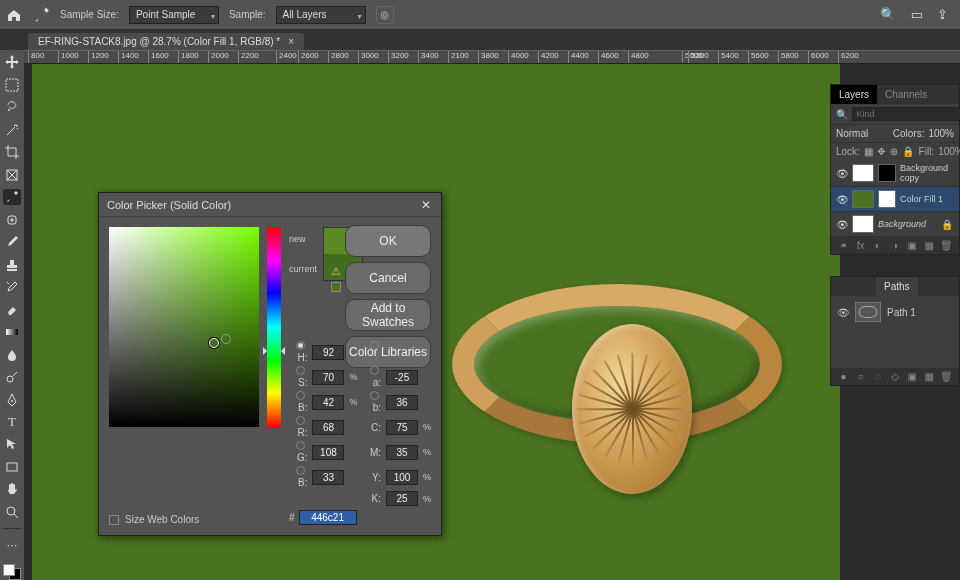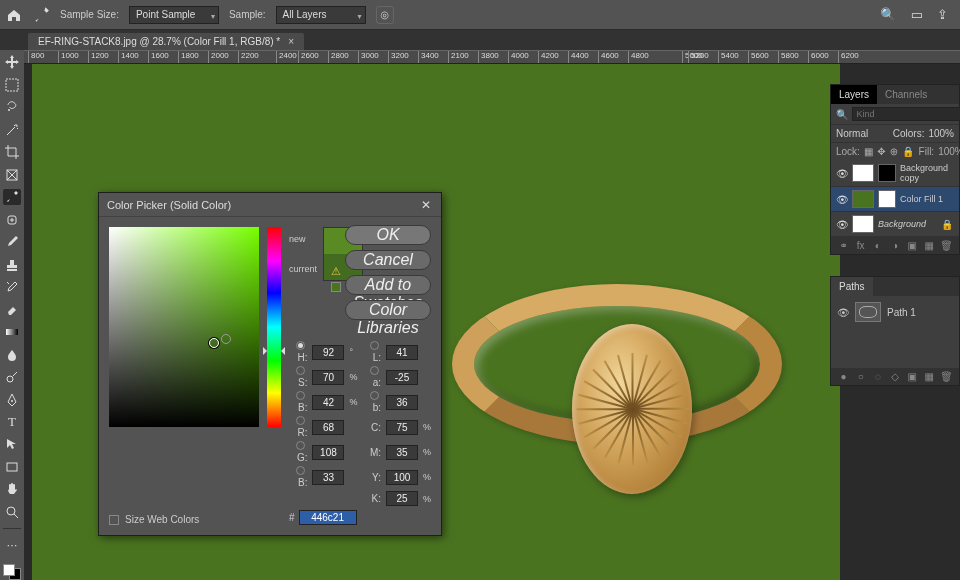--- a/index.html
+++ b/index.html
@@ -62,21 +62,21 @@
 .hue-strip{width:14px;height:200px;position:relative;cursor:pointer;
   background:linear-gradient(to bottom,#ff0000 0%,#ff00ff 17%,#0000ff 33%,#00ffff 50%,#00ff00 67%,#ffff00 83%,#ff0000 100%);}
 .hue-mark{position:absolute;left:-4px;width:22px;height:0;border-top:4px solid transparent;border-bottom:4px solid transparent;border-left:4px solid #ddd;border-right:4px solid #ddd;top:62%;transform:translateY(-50%);}
 .rcol{flex:1;display:flex;flex-direction:column;gap:0;font-size:10px;color:#ccc;}
 .newcur{display:flex;align-items:center;gap:6px;}
 .newcur .lbls{display:flex;flex-direction:column;gap:20px;font-size:9px;}
 .newcur .sw{width:40px;height:54px;display:flex;flex-direction:column;border:1px solid #333;}
 .newcur .sw .n{flex:1;background:#5a8a24;}
 .newcur .sw .c{flex:1;background:#446c21;}
 .sidebtns{display:flex;flex-direction:column;gap:5px;position:absolute;right:10px;top:8px;width:86px;}
-.sidebtns button{background:#6a6a6a;border:1px solid #3a3a3a;border-radius:10px;color:#eee;font-size:16px;height:20px;cursor:pointer;font-style:italic;}
+.sidebtns button{background:#6a6a6a;border:1px solid #3a3a3a;border-radius:10px;color:#eee;font-size:12px;height:32px;cursor:pointer;}
 .sidebtns button:first-child{background:#777;}
 .numgrid{display:grid;grid-template-columns:auto 32px auto auto 32px auto;gap:3px 5px;align-items:center;margin-top:60px;}
 .numgrid label{text-align:right;font-size:10px;}
 .numgrid input{width:32px;height:15px;background:#3a3a3a;border:1px solid #222;color:#eee;font-size:10px;text-align:center;}
 .numgrid .u{font-size:9px;}
 .numgrid .rd{width:9px;height:9px;border:1px solid #888;border-radius:50%;display:inline-block;margin-right:2px;position:relative;}
 .numgrid .rd.on::after{content:"";position:absolute;inset:1px;border-radius:50%;background:#ddd;}
 .hexrow{display:flex;align-items:center;gap:4px;margin-top:4px;}
 .hexrow input{width:58px;height:15px;background:#2d5ea8;border:1px solid #222;color:#fff;font-size:10px;text-align:center;}
 .owc{display:flex;align-items:center;gap:6px;position:absolute;left:10px;bottom:10px;font-size:10px;color:#ccc;}
@@ -96,21 +96,21 @@
 .rpanel .thumb.b{background:#000;}
 .rpanel .thumb.w{background:#fff;}
 .rpanel .eye{width:12px;color:#ddd;text-align:center;cursor:pointer;font-size:10px;}
 .rpanel .lname{flex:1;font-size:9px;}
 .rpanel .locks{display:flex;gap:4px;align-items:center;padding:3px 5px;color:#aaa;}
 .rpanel .ico{font-size:10px;}
 .rpanel .footer{display:flex;justify-content:space-between;padding:3px 5px;background:#323232;color:#888;font-size:10px;gap:2px;}
 .rpanel .footer span{cursor:pointer;flex:1;text-align:center;}
 
 .rpanel2{position:absolute;right:0;top:276px;width:130px;background:#3e3e3e;border:1px solid #222;font-size:10px;color:#ccc;}
-.rpanel2 .tabs{display:flex;background:#323232;}
+.rpanel2 .tabs{display:flex;background:#323232;padding-left:45px;}
 .rpanel2 .tabs .tab{padding:4px 8px;font-size:10px;color:#ddd;background:#3e3e3e;}
 .rpanel2 .prow{display:flex;align-items:center;gap:6px;padding:6px;}
 .rpanel2 .pthumb{width:26px;height:20px;background:#555;border:1px solid #777;position:relative;}
 .rpanel2 .pthumb::after{content:"";position:absolute;inset:3px;border:1px solid #aaa;border-radius:40%;}
 .rpanel2 .footer{display:flex;justify-content:space-between;padding:3px 5px;background:#323232;color:#888;font-size:10px;gap:2px;}
 .rpanel2 .footer span{cursor:pointer;flex:1;text-align:center;}
 </style>
 </head>
 <body>
 

